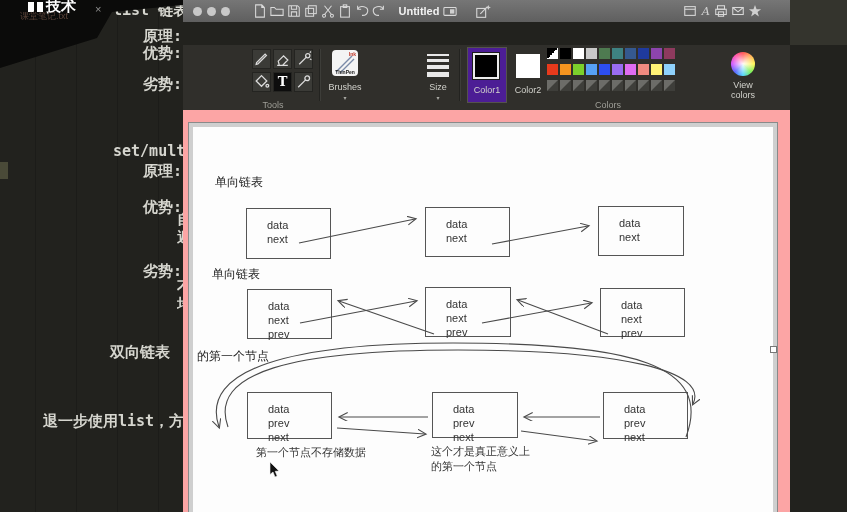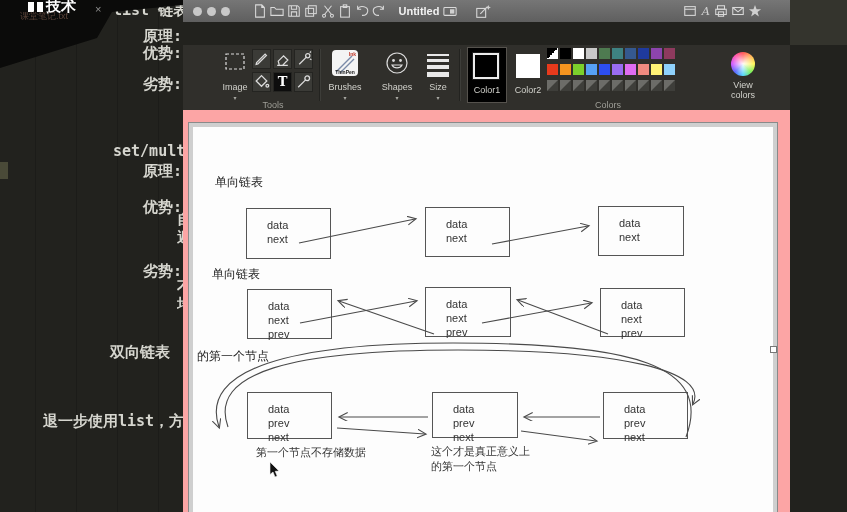--- a/index.html
+++ b/index.html
@@ -165,27 +165,20 @@
       </svg>
     <svg class="tb-icon" style="left:565px" viewBox="0 0 16 16">
         <polygon class="icf" points="8,1 9.8,5.9 15,6 10.9,9.2 12.4,14.2 8,11.2 3.6,14.2 5.1,9.2 1,6 6.2,5.9"></polygon>
       </svg>
   </div>
 
 
   <div class="ribbon">
 
 
-    <div class="big-btn" style="left:36px;width:32px">
-      <svg style="position:absolute;left:6px;top:6px" width="20" height="18" viewBox="0 0 20 18">
-          <rect class="tool-ic" x="1" y="1" width="18" height="15" stroke-dasharray="3,2"></rect>
-        </svg>
-      <span class="lbl">Image</span>
-      <span class="caret">▾</span>
-    </div>
 
     <div class="tool-btn" style="left:69px;top:4px"><svg width="17" height="18" viewBox="0 0 16 16">
           <path class="tool-ic" d="M3,13 l1.6,-0.4 8,-8 -1.2,-1.2 -8,8 z"></path>
         </svg></div>
     <div class="tool-btn" style="left:90px;top:4px"><svg width="17" height="18" viewBox="0 0 16 16">
           <path class="tool-ic" d="M4,10 l5,-5 4,4 -5,5 h-3 z M3,14 h10"></path>
         </svg></div>
     <div class="tool-btn" style="left:111px;top:4px"><svg width="17" height="18" viewBox="0 0 16 16">
           <path class="tool-ic" d="M4,13 L11,6"></path>
           <circle class="tool-ic" cx="12" cy="5" r="2"></circle>
@@ -210,43 +203,33 @@
         <svg width="26" height="26" viewBox="0 0 26 26" style="position:absolute;left:0;top:0">
             <path d="M4,22 L20,6 M8,23 L22,9" stroke="#7a8aa8" stroke-width="1.4" fill="none"></path>
           </svg>
         <span class="ink">Ink</span>
         <span class="pen">ThinPen</span>
       </div>
       <span class="lbl">Brushes</span>
       <span class="caret">▾</span>
     </div>
 
-    <div class="big-btn" style="left:196px;width:36px">
-      <svg style="position:absolute;left:6px;top:4px" width="24" height="24" viewBox="0 0 24 24">
-          <circle class="tool-ic" cx="12" cy="12" r="10" stroke-width="1.6"></circle>
-          <circle cx="8.5" cy="9.5" r="1.4" fill="#dcdcdc"></circle>
-          <circle cx="15.5" cy="9.5" r="1.4" fill="#dcdcdc"></circle>
-          <path class="tool-ic" d="M7,14 a5.5,5 0 0 0 10,0 z" fill="#dcdcdc"></path>
-        </svg>
-      <span class="lbl">Shapes</span>
-      <span class="caret">▾</span>
-    </div>
 
     <div class="big-btn" style="left:240px;width:30px">
       <span class="size-bar" style="top:7px;height:2px"></span>
       <span class="size-bar" style="top:12px;height:3px"></span>
       <span class="size-bar" style="top:18px;height:4px"></span>
       <span class="size-bar" style="top:25px;height:5px"></span>
       <span class="lbl">Size</span>
       <span class="caret">▾</span>
     </div>
 
     <div class="vsep" style="left:276px"></div>
 
-    <div class="big-btn" style="left:284px;width:38px;background:#000000;border:1px solid #55524d;height:54px">
+    <div class="big-btn" style="left:284px;width:38px;background:#4c1d95;border:1px solid #55524d;height:54px">
       <span class="swatch-big" style="left:5px;top:5px;width:26px;height:26px;background:#000;border:2px solid #ececec;box-shadow:0 0 0 1px #1a1a1a"></span>
       <span class="lbl" style="top:37px">Color1</span>
     </div>
     <div class="big-btn" style="left:326px;width:38px">
       <span class="swatch-big" style="left:7px;top:7px;width:24px;height:24px;background:#fff"></span>
       <span class="lbl" style="top:38px">Color2</span>
     </div>
 
     <div class="palette">
         <div class="swatch split"></div>

